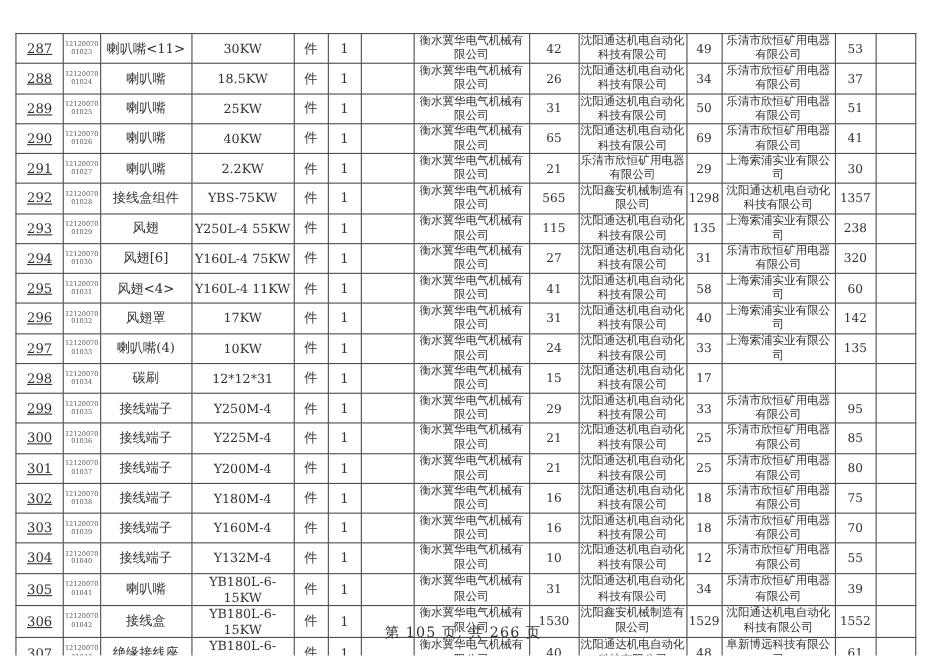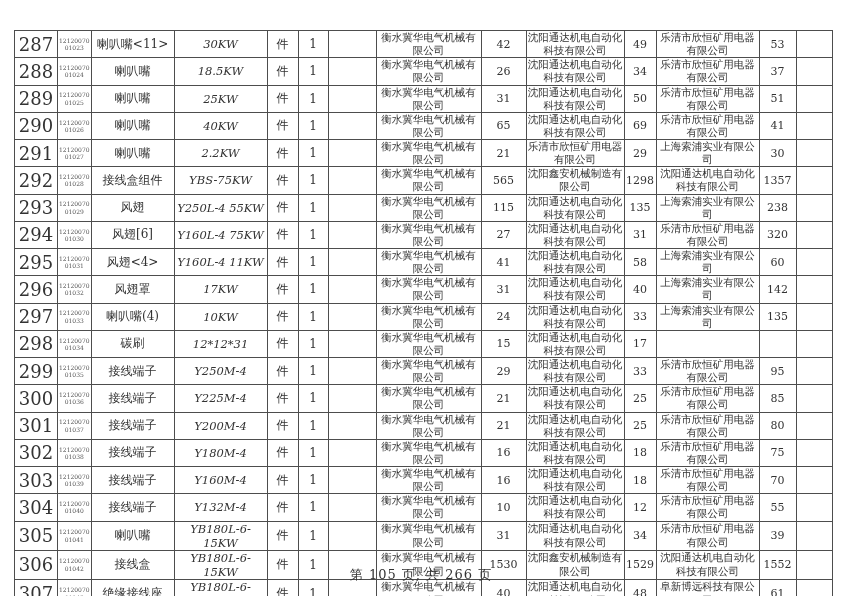--- a/index.html
+++ b/index.html
@@ -28,24 +28,24 @@
     table-layout: fixed;
   }
   table.grid td {
     border: 1px solid #4d4d4d;
     text-align: center;
     vertical-align: middle;
     padding: 0 1px;
     overflow: hidden;
     height: 23px;
   }
-  .c-no   { font-size: 18px; }
+  .c-no   { font-size: 12px; text-decoration: underline; }
   .c-id   { font-size: 6px; line-height: 1.2; color: #555555; }
   .c-name { font-size: 12px; }
-  .c-spec { font-size: 11.5px; font-style: italic; }
+  .c-spec { font-size: 11.5px; }
   .c-unit { font-size: 12px; }
   .c-qty  { font-size: 12px; }
   .c-co   { font-size: 10.5px; line-height: 1.25; }
   .c-num  { font-size: 11px; }
   .c-blank, .c-tail { font-size: 10px; }
 
   col.w-no    { width: 43px; }
   col.w-id    { width: 29px; }
   col.w-name  { width: 83px; }
   col.w-spec  { width: 93px; }

